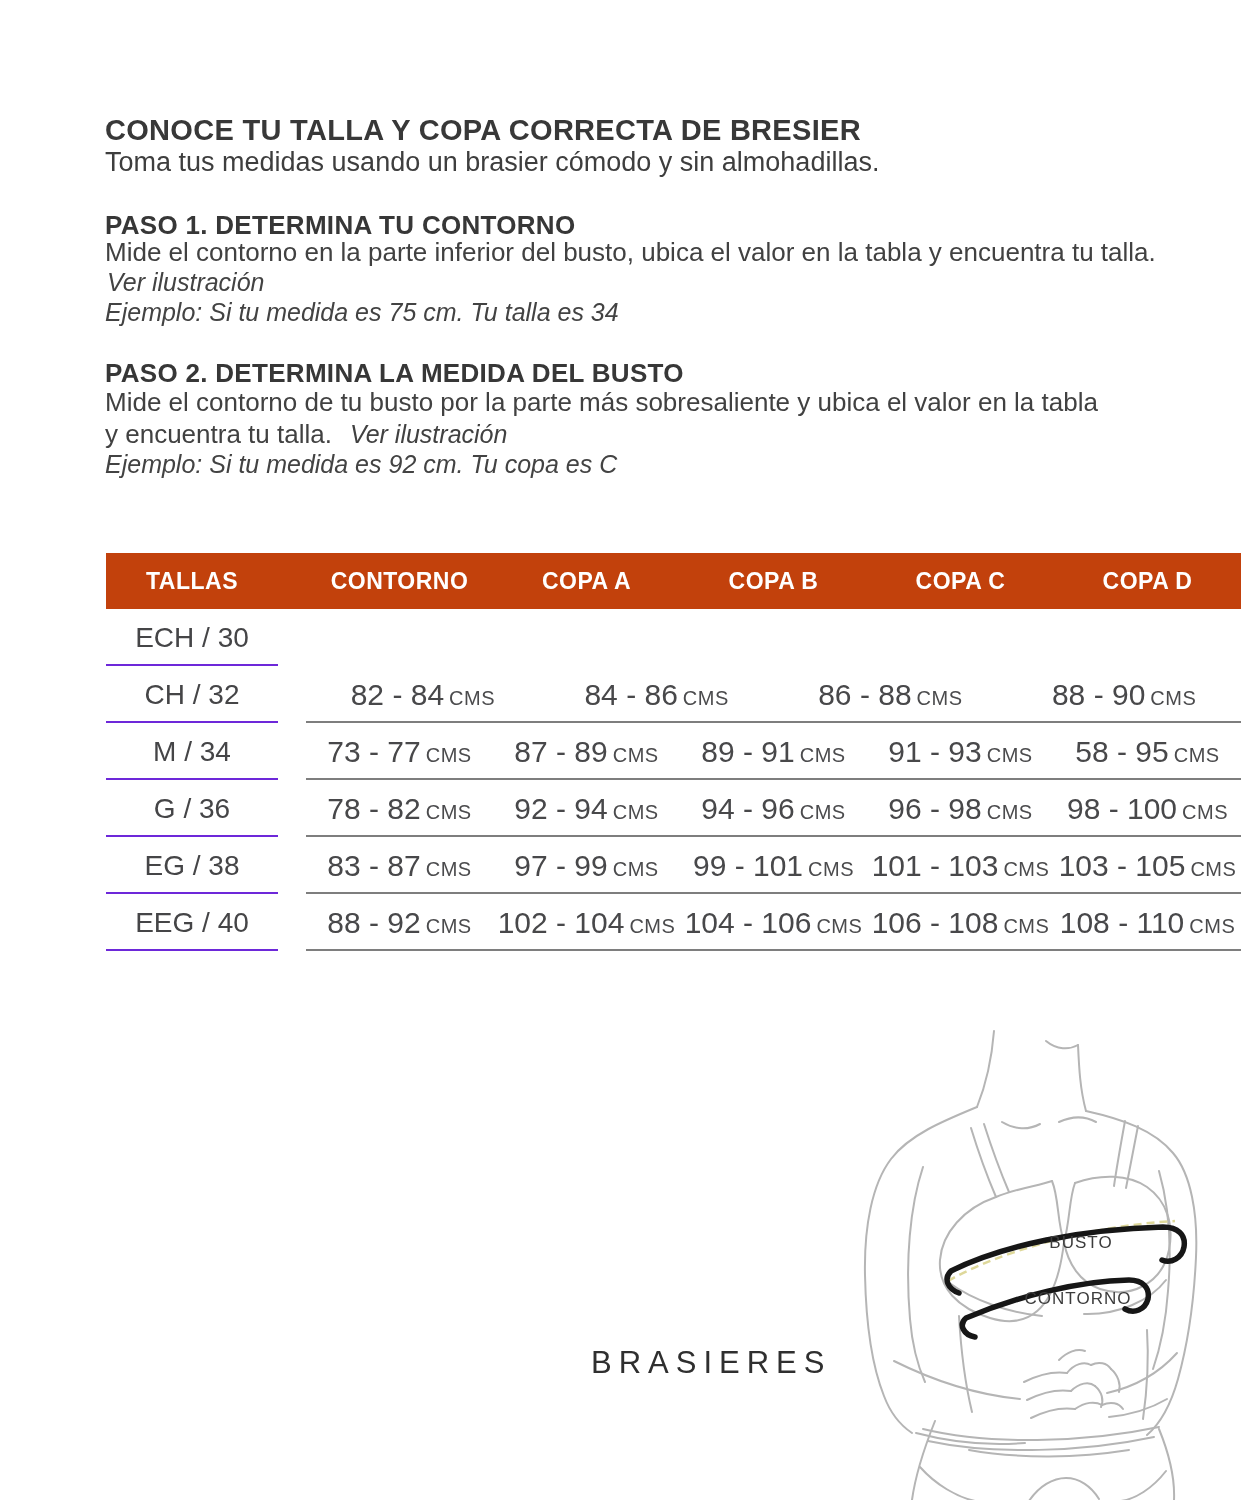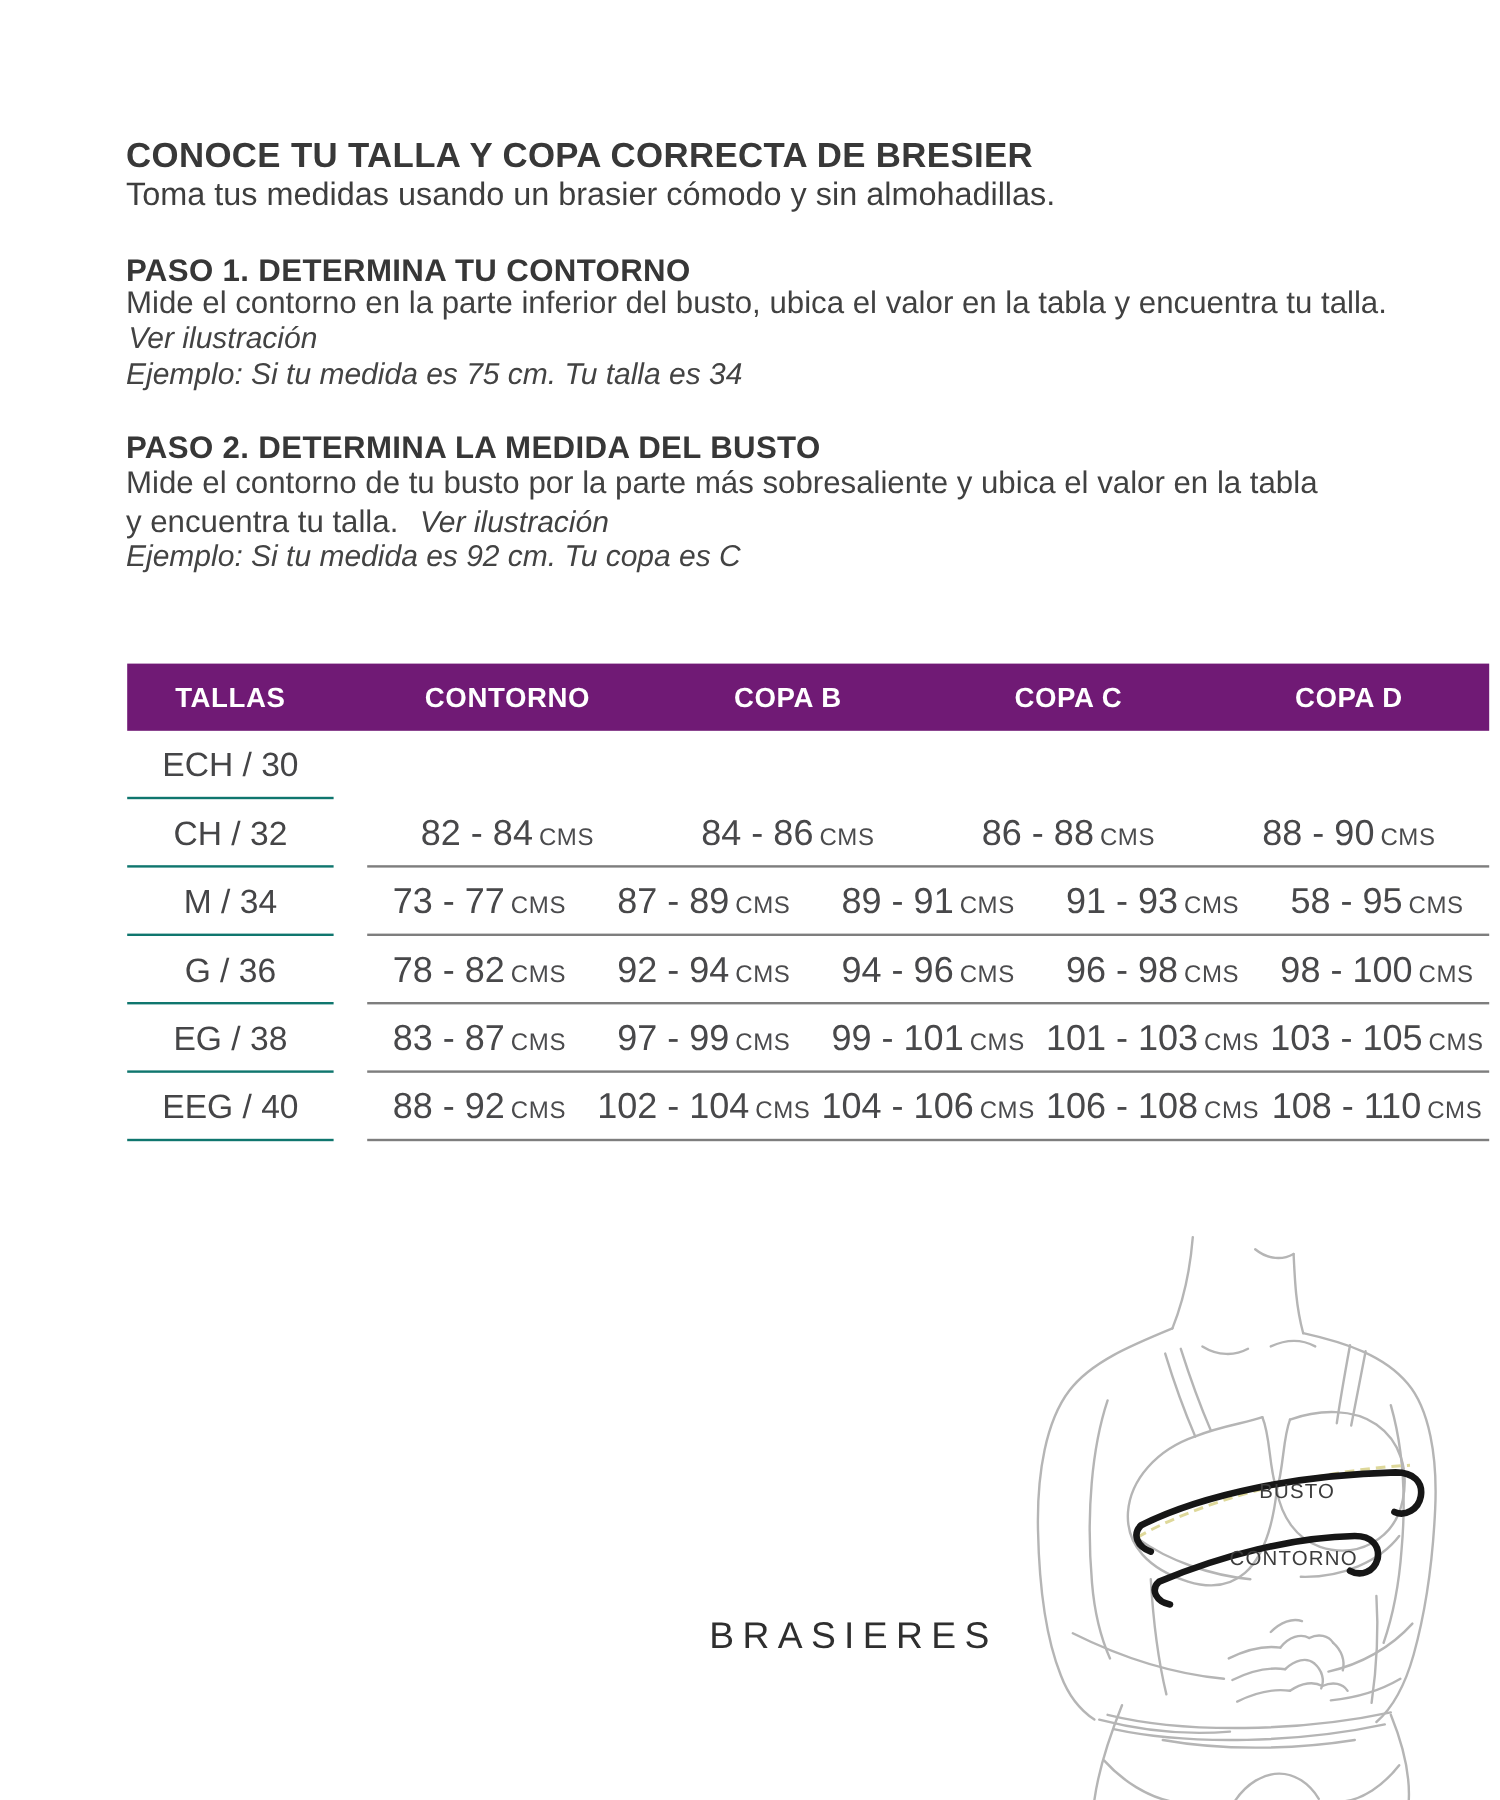--- a/index.html
+++ b/index.html
@@ -18,30 +18,30 @@
   #p1-see{left:59px;top:268px;}
   #p1-example{left:57px;top:298px;}
   #p2-heading{left:57px;top:358px;}
   #p2-body1{left:57px;top:387px;}
   #p2-body2{left:57px;top:419px;}
   #p2-body2 .see-inline{font-style:italic;font-size:25px;margin-left:18px;}
   #p2-example{left:57px;top:450px;}
 
   .size-table{position:absolute;left:58px;top:553px;width:1135px;}
   .trow{display:flex;}
-  .thead{background:#701a75;height:56px;color:#ffffff;font-weight:bold;font-size:23px;letter-spacing:.5px;}
+  .thead{background:#c2410c;height:56px;color:#ffffff;font-weight:bold;font-size:23px;letter-spacing:.5px;}
   .thead .cell{line-height:56px;}
   .cell{text-align:center;}
   .col-talla{width:172px;}
   .col-gap{width:28px;}
   .cols-vals{flex:1;display:flex;}
   .cols-vals .cell{flex:1;}
   .drow{height:57px;font-size:30px;color:#48484a;}
   .drow .cell{line-height:57px;}
-  .drow .col-talla{font-size:28px;border-bottom:2px solid #0f766e;color:#454547;}
+  .drow .col-talla{font-size:28px;border-bottom:2px solid #6d28d9;color:#454547;}
   .drow .cols-vals{border-bottom:2px solid #7e7e7e;}
   .unit{font-size:20px;letter-spacing:.5px;margin-left:5px;color:#4b4b4d;}
 
   .figure{position:absolute;left:780px;top:1030px;width:470px;height:470px;}
   .category{left:543px;top:1345px;font-size:31px;letter-spacing:7px;color:#2f2f2f;text-align:center;}
 </style>
 </head>
 <body>
 
 <div class="page">
@@ -58,20 +58,21 @@
   <p id="p2-body1" class="abs body-line">Mide el contorno de tu busto por la parte más sobresaliente y ubica el valor en la tabla</p>
   <p id="p2-body2" class="abs body-line"><span>y encuentra tu talla.</span><span class="see-inline">Ver ilustración</span></p>
   <p id="p2-example" class="abs italic-line">Ejemplo: Si tu medida es 92 cm. Tu copa es C</p>
 
   <div class="size-table">
     <div class="trow thead">
       <div class="cell col-talla">TALLAS</div>
       <div class="col-gap"></div>
       <div class="cols-vals">
         <div class="cell">CONTORNO</div>
+        <div class="cell">COPA A</div>
         <div class="cell">COPA B</div>
         <div class="cell">COPA C</div>
         <div class="cell">COPA D</div>
       </div>
     </div>
 
     <div class="trow drow">
       <div class="cell col-talla">ECH / 30</div>
       <div class="col-gap"></div>
     </div>

